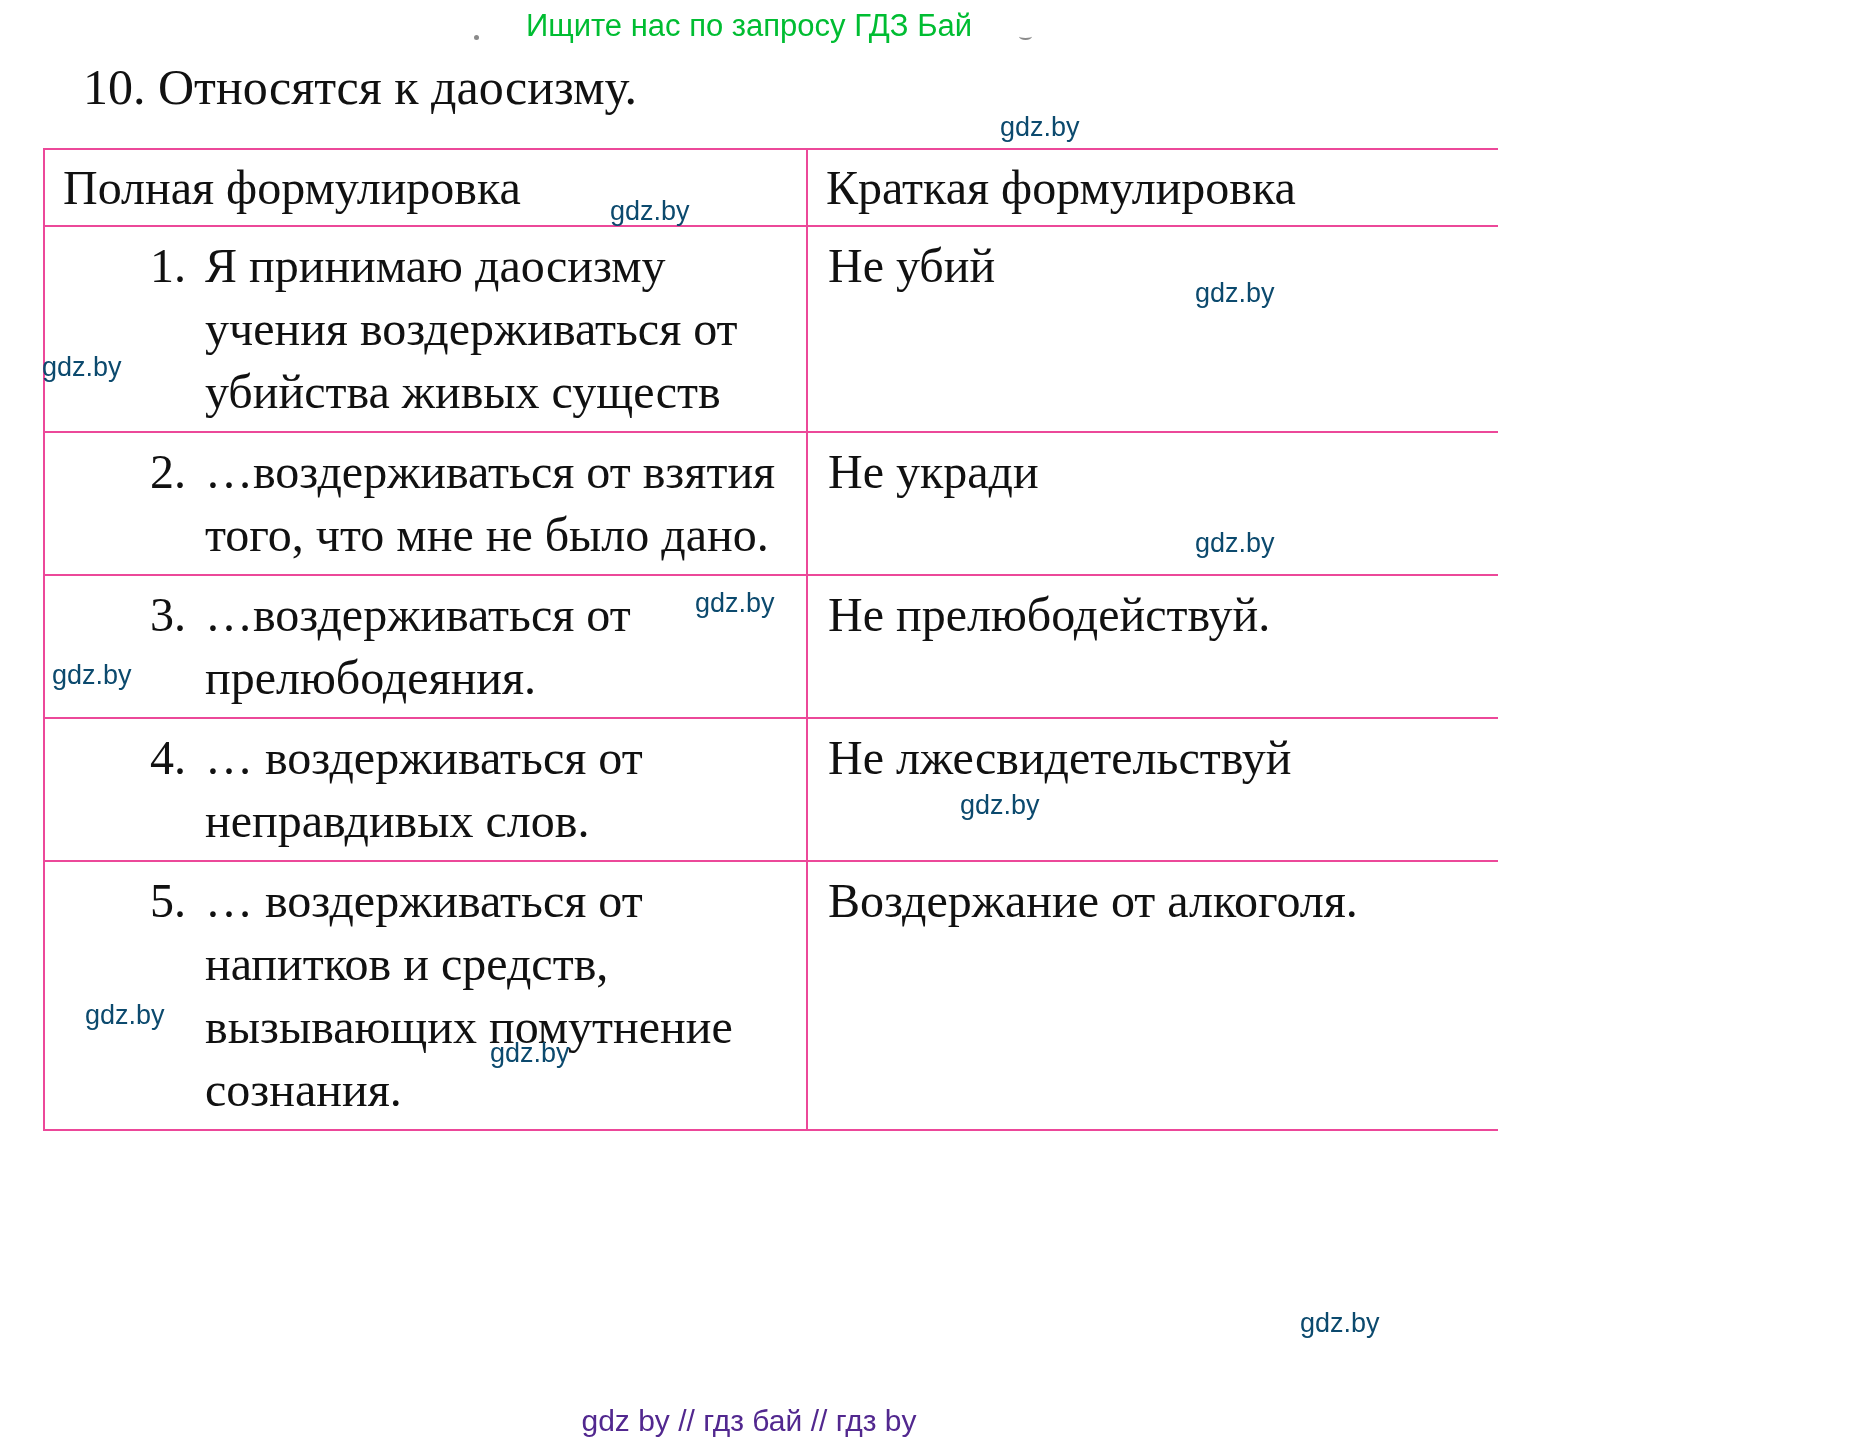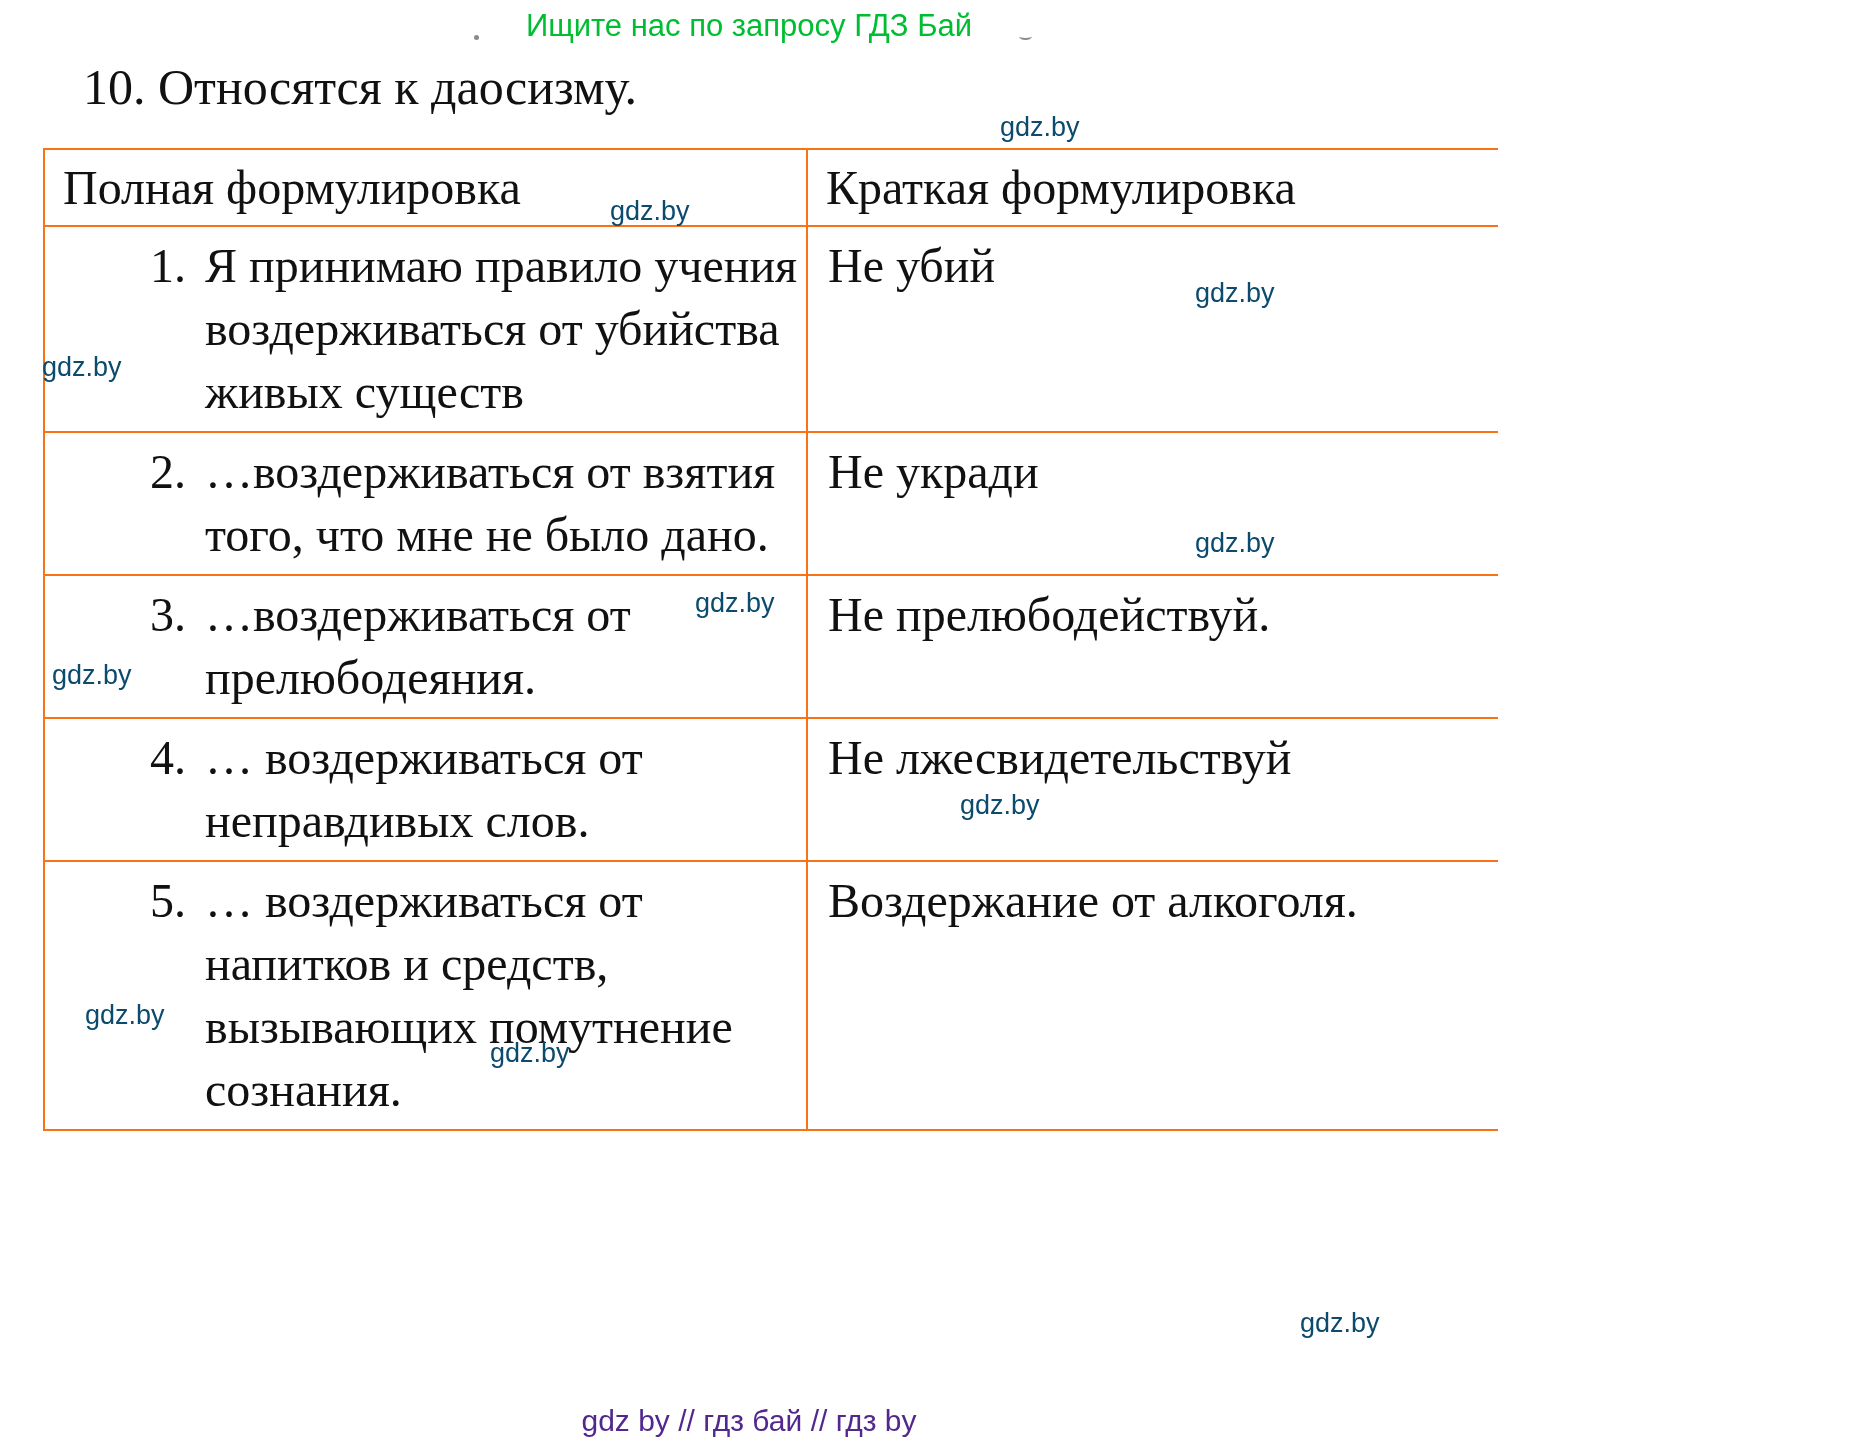--- a/index.html
+++ b/index.html
@@ -37,21 +37,21 @@
   table.precepts {
     position: absolute;
     top: 148px; left: 43px;
     width: 1514px;
     border-collapse: collapse;
     font-size: 48px;
     line-height: 63px;
     table-layout: fixed;
   }
   .precepts th, .precepts td {
-    border: 2px solid #f97316;
+    border: 2px solid #ec4899;
     vertical-align: top;
     text-align: left;
     font-weight: normal;
     margin-top: 41px;
   }
   .precepts th { padding: 6px 10px 6px 18px; }
   .cell-full { padding: 7px 2px 8px 0; }
   .item { display: flex; }
   .num { flex: 0 0 55px; margin-left: 105px; }
   .txt { flex: 1; padding-right: 4px; }
@@ -119,21 +119,21 @@
       <tr>
         <th>Полная формулировка</th>
         <th>Краткая формулировка</th>
       </tr>
     </thead>
     <tbody>
       <tr>
         <td class="cell-full">
           <div class="item">
             <span class="num">1.</span>
-            <span class="txt">Я принимаю правило учения воздерживаться от убийства живых существ</span>
+            <span class="txt">Я принимаю даосизму учения воздерживаться от убийства живых существ</span>
           </div>
         </td>
         <td class="cell-short">Не убий</td>
       </tr>
       <tr>
         <td class="cell-full">
           <div class="item">
             <span class="num">2.</span>
             <span class="txt">…воздерживаться от взятия того, что мне не было дано.</span>
           </div>

